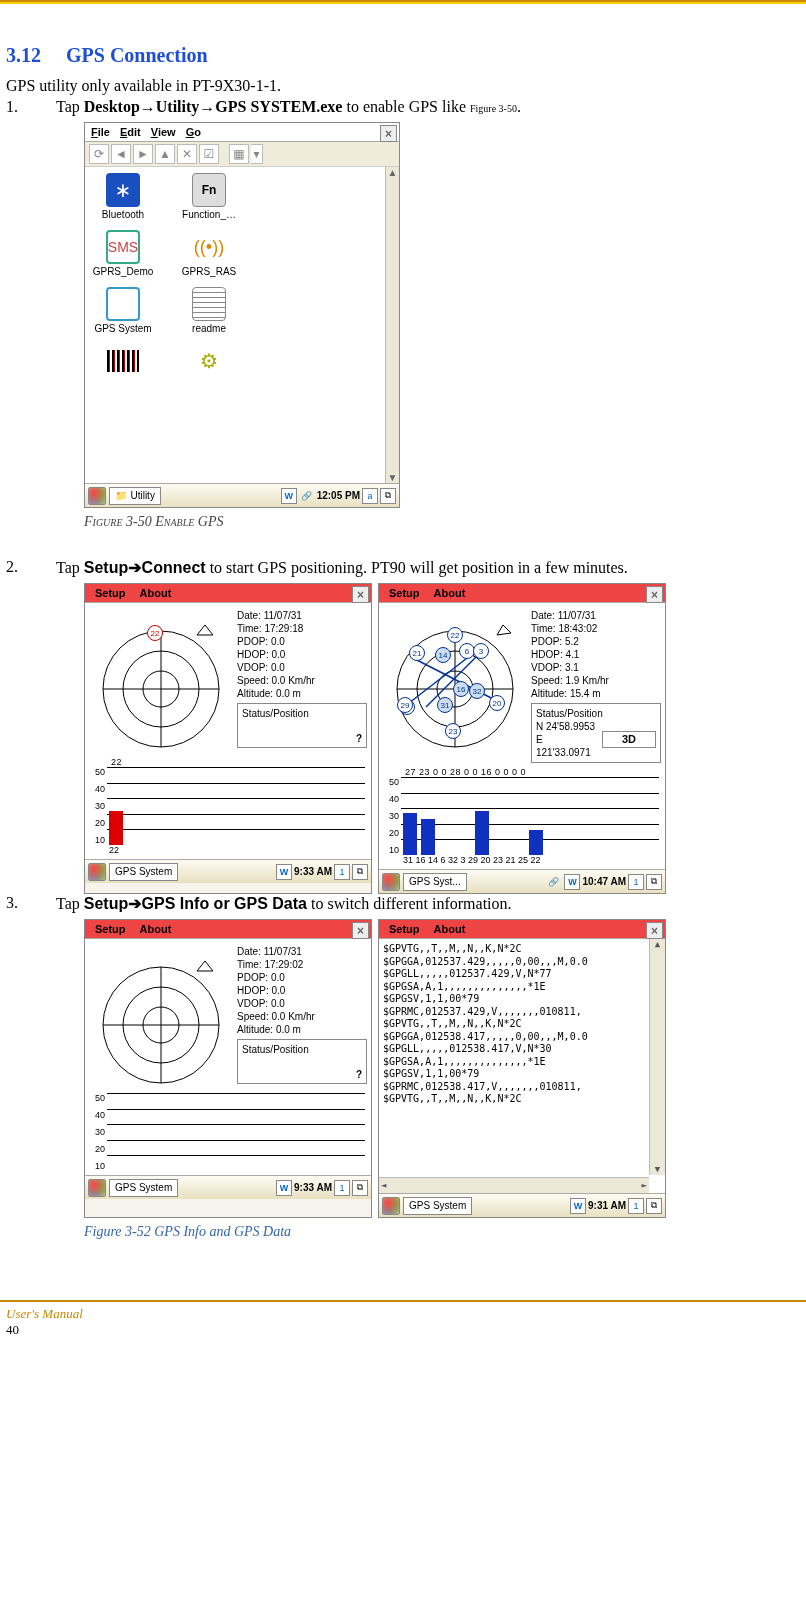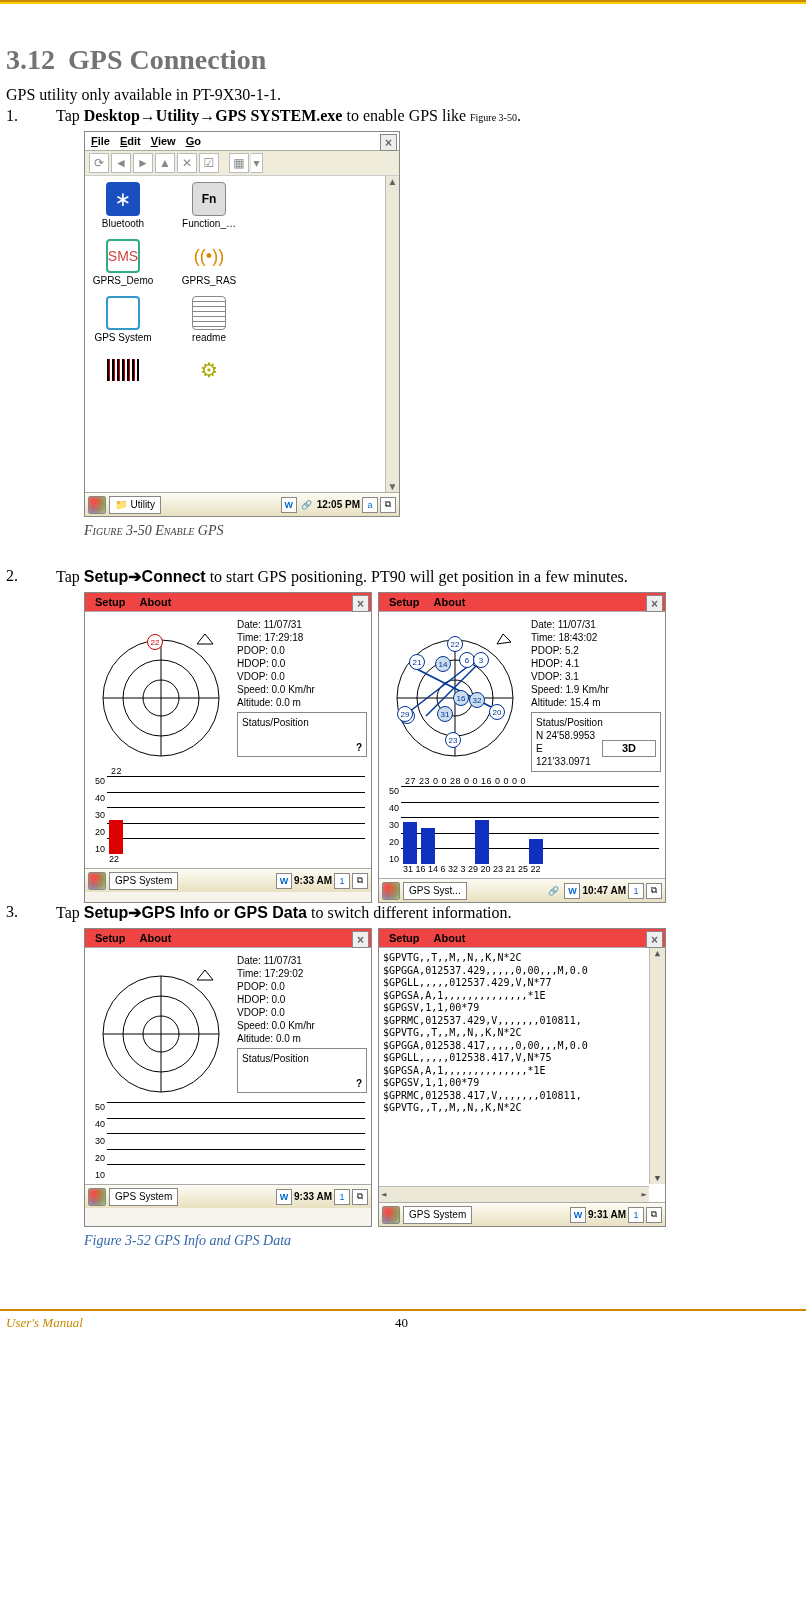--- a/index.html
+++ b/index.html
@@ -1,19 +1,19 @@
 <!DOCTYPE html>
 <html><head>
 <meta charset="utf-8">
 <style>
 * { box-sizing: border-box; margin: 0; padding: 0; }
 body { font-family: "Times New Roman", serif; font-size: 16px; color: #000; background: #fff; width: 806px; margin: 0 auto; position: relative; }
 .top-line { height: 4px; background: linear-gradient(to bottom, #cc8800 50%, #ffcc00 50%); margin-bottom: 40px; }
 .content { padding: 0 6px 0 6px; }
-.section-heading { font-size: 28px; color: #737373; font-weight: bold; margin-bottom: 10px; }
+.section-heading { font-size: 20px; color: #1d4ed8; font-weight: bold; margin-bottom: 10px; }
 .section-heading .num { display: inline-block; min-width: 55px; }
 .body-text { font-size: 16px; margin-bottom: 3px; }
 .ol-step { display: flex; margin-bottom: 4px; }
 .ol-step .num { width: 50px; flex-shrink: 0; }
 .ol-step .step { flex: 1; }
 .bold { font-weight: bold; }
 .fig-ref { font-size: 10px; }
 .caption { font-style: italic; font-variant: small-caps; font-size: 14px; color: #444; margin: 6px 0 28px 78px; }
 .caption-blue { font-style: italic; font-size: 14px; color: #3366aa; margin: 6px 0 20px 78px; }
 .screenshot-row { display: flex; gap: 6px; margin-left: 78px; margin-top: 6px; }
@@ -65,21 +65,21 @@
 .bars .bar.blue { background: #1030c0; }
 .bars .bar.red { background: #d00; }
 .bar-area .botnums { font-size: 9px; padding-left: 18px; }
 
 
 .nmea { font-family: Tahoma, monospace; font-size: 10px; padding: 4px 4px; line-height: 1.25; white-space: nowrap; overflow: hidden; position: relative; }
 .nmea .vscroll { position: absolute; right: 0; top: 0; bottom: 18px; width: 16px; background: #ece8d8; border-left: 1px solid #bbb; display: flex; flex-direction: column; justify-content: space-between; align-items: center; font-size: 9px; color: #555; }
 .nmea .hscroll { position: absolute; left: 0; right: 16px; bottom: 0; height: 16px; background: #ece8d8; border-top: 1px solid #bbb; display: flex; justify-content: space-between; align-items: center; font-size: 9px; color: #555; padding: 0 2px; }
 
 .bottom-rule { border-top: 2px solid #cc8800; margin-top: 60px; }
-.footer { display: flex; justify-content: space-between; padding: 4px 6px 20px; font-size: 13px; }
+.footer { display: flex; justify-content: space-between; padding: 4px 6px 20px; font-size: 13px; flex-direction: column; }
 .footer .left { color: #c88800; font-style: italic; }
 
 
 .bt { background: #1a4fc0; color: #fff; border-radius: 6px; font-size: 20px; }
 .fn { background: #ddd; border: 1px solid #888; font-weight: bold; font-size: 12px; }
 .sms { border: 2px solid #3a8; color: #c44; font-size: 14px; border-radius: 4px; }
 .ras { color: #d80; font-size: 18px; }
 .compass { border: 2px solid #39c; border-radius: 50%; position: relative; }
 .readme { border: 1px solid #888; background: repeating-linear-gradient(to bottom, #fff, #fff 4px, #888 4px, #888 5px); }
 .barcode { background: repeating-linear-gradient(to right, #000, #000 2px, #c00 2px, #c00 3px, #fff 3px, #fff 5px); height: 22px; width: 32px; }
@@ -463,21 +463,21 @@
     <div class="gps-body">
       <div class="nmea" style="height:254px">
         <div>$GPVTG,,T,,M,,N,,K,N*2C</div>
         <div>$GPGGA,012537.429,,,,,0,00,,,M,0.0</div>
         <div>$GPGLL,,,,,012537.429,V,N*77</div>
         <div>$GPGSA,A,1,,,,,,,,,,,,,,*1E</div>
         <div>$GPGSV,1,1,00*79</div>
         <div>$GPRMC,012537.429,V,,,,,,,010811,</div>
         <div>$GPVTG,,T,,M,,N,,K,N*2C</div>
         <div>$GPGGA,012538.417,,,,,0,00,,,M,0.0</div>
-        <div>$GPGLL,,,,,012538.417,V,N*75</div>
+        <div>$GPGLL,,,,,012538.417,V,N*30</div>
         <div>$GPGSA,A,1,,,,,,,,,,,,,,*1E</div>
         <div>$GPGSV,1,1,00*79</div>
         <div>$GPRMC,012538.417,V,,,,,,,010811,</div>
         <div>$GPVTG,,T,,M,,N,,K,N*2C</div>
         <div class="vscroll">
               <span>▲</span>
               <span>▼</span>
             </div>
         <div class="hscroll">
               <span>◄</span>

